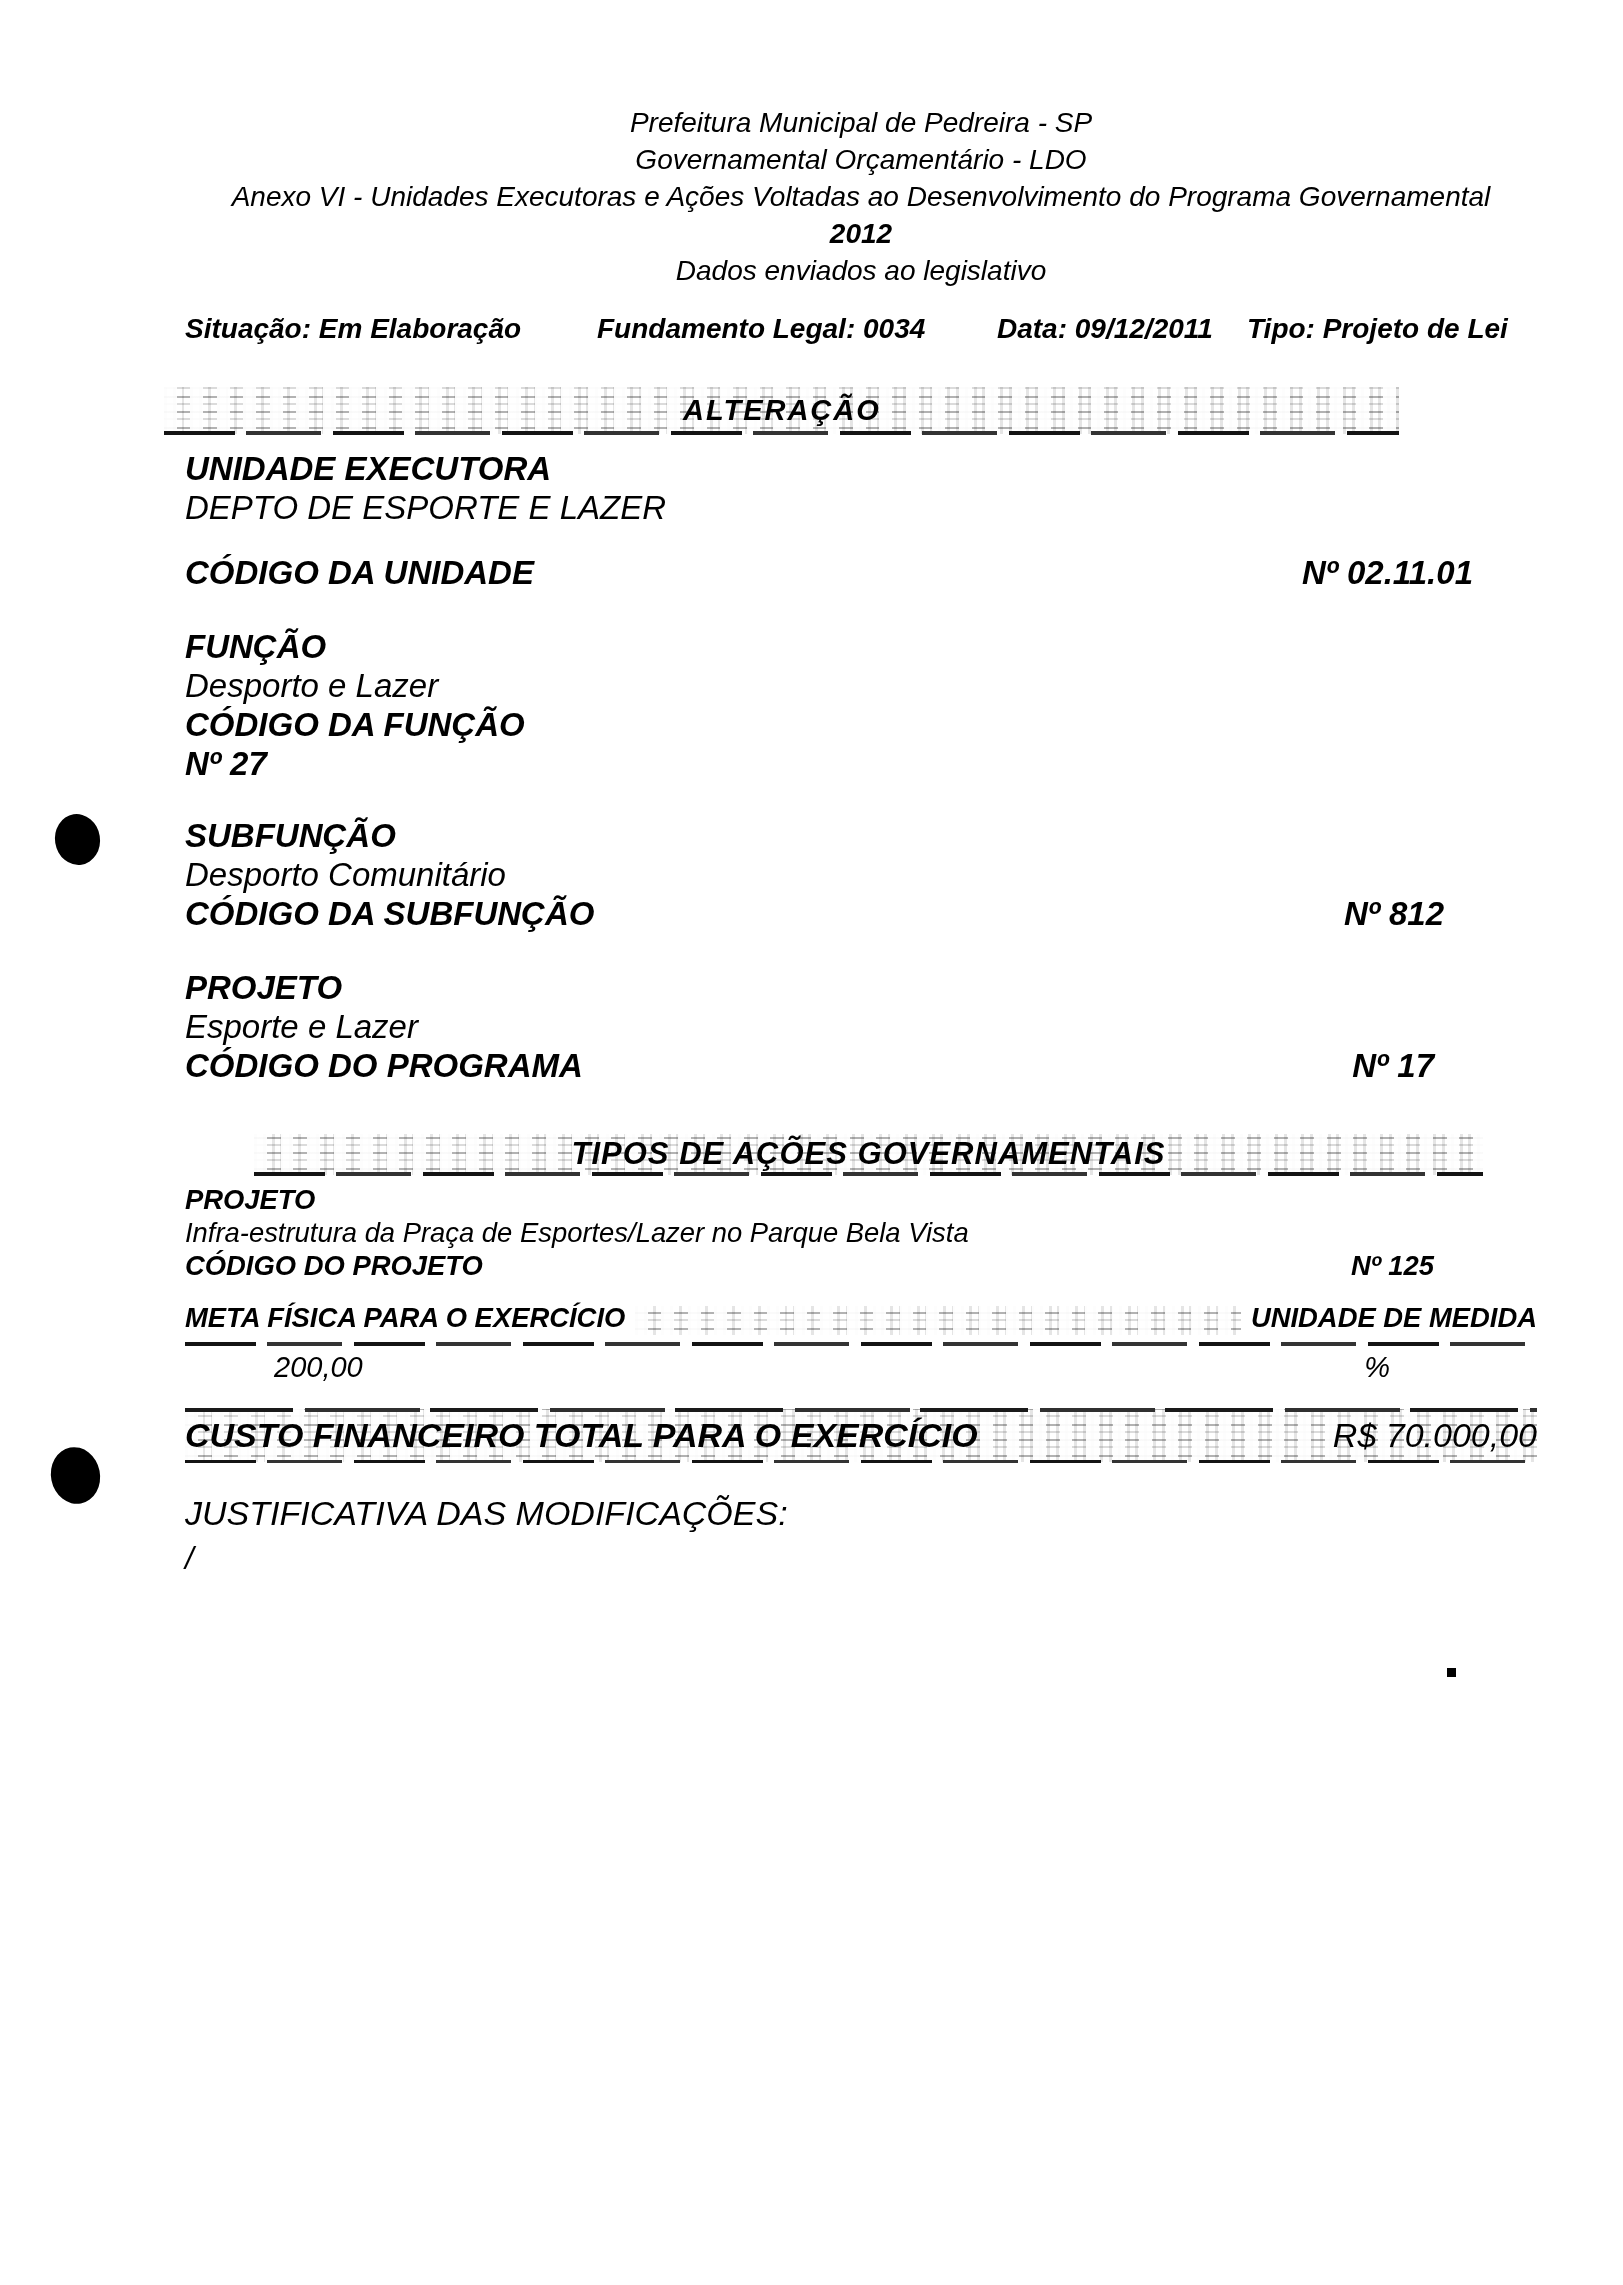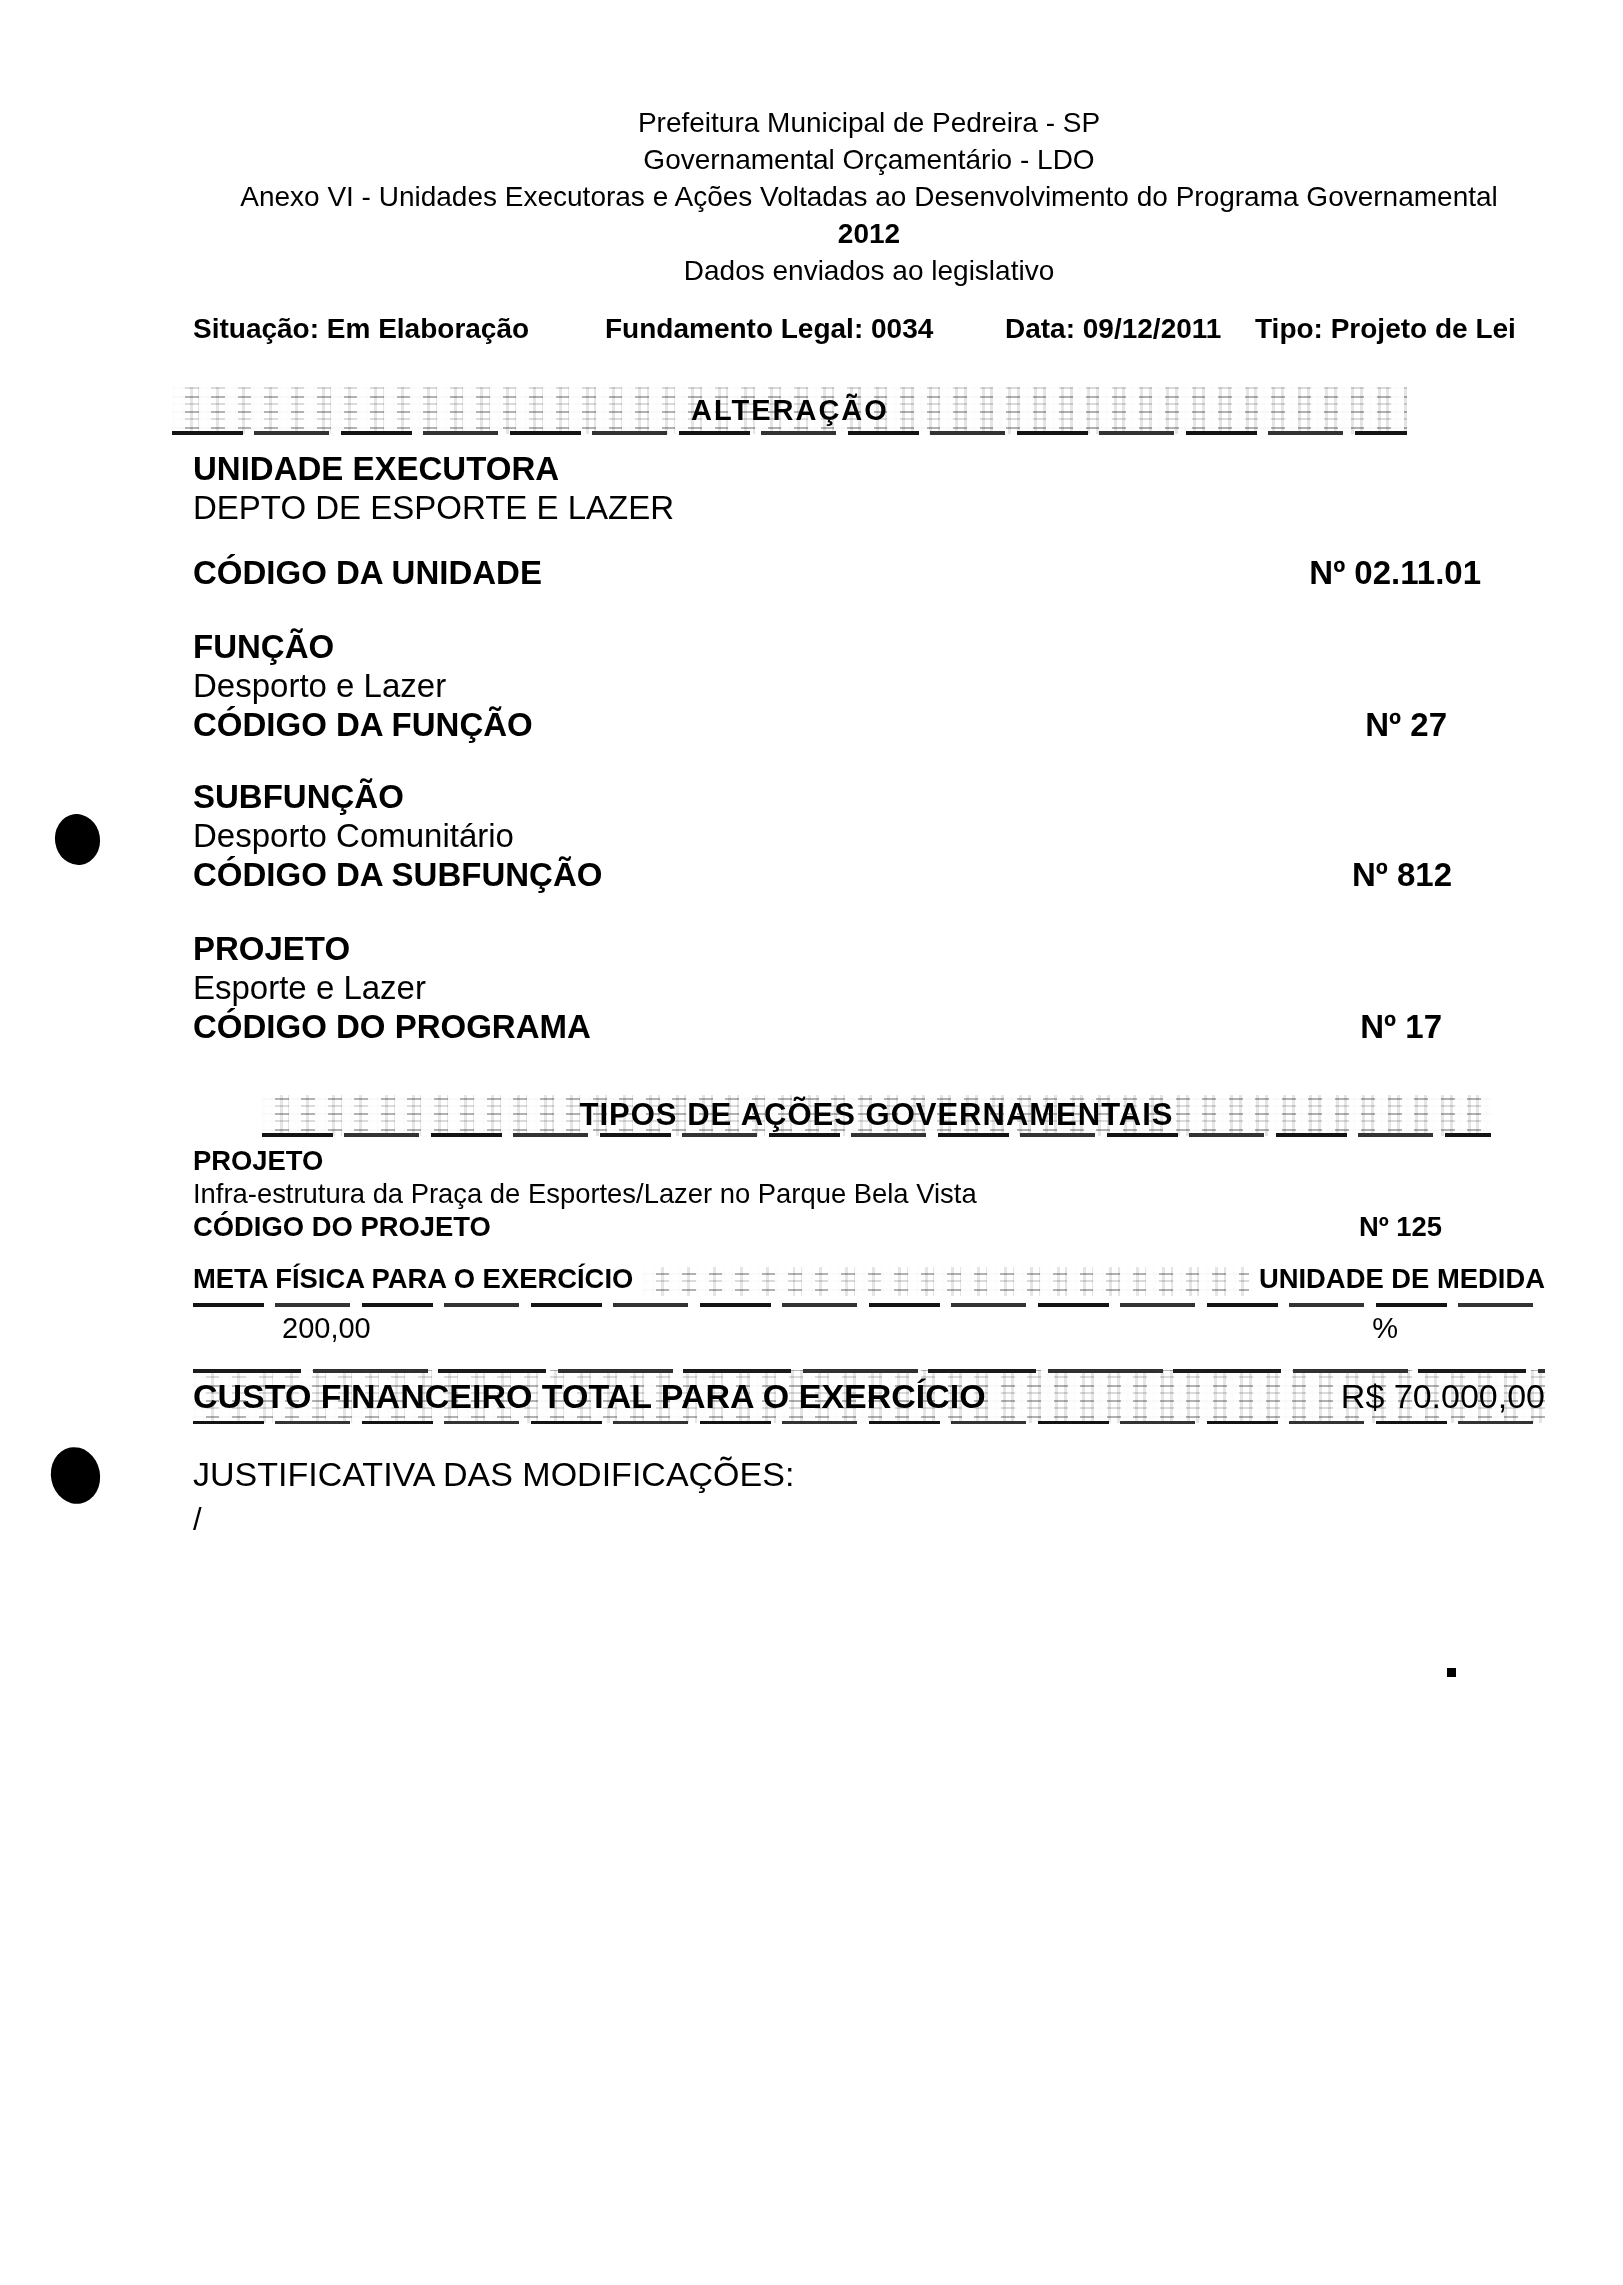--- a/index.html
+++ b/index.html
@@ -4,21 +4,21 @@
 <style>
   html,body{margin:0;padding:0;background:#ffffff;}
   .page{
     position:relative;
     width:1623px;height:2286px;
     background:#ffffff;
     font-family:"Liberation Sans", sans-serif;
     color:#000;
     overflow:hidden;
   }
-  .content{position:absolute;left:193px;top:0;width:1352px;}
+  .content{position:absolute;left:185px;top:0;width:1352px;font-style:italic;}
 
   
   .doc-header{margin-top:104px;text-align:center;font-size:28px;line-height:37px;}
   .doc-header .year{font-weight:700;}
 
   
   .status-row{position:relative;height:35px;margin-top:23.5px;font-size:28px;font-weight:700;white-space:nowrap;}
   .status-row .st{position:absolute;top:0;}
   .st-situacao{left:0;}
   .st-fundamento{left:412px;}
@@ -47,21 +47,21 @@
 
   
   .section{font-size:33px;line-height:39px;}
   .sec-1{margin-top:15.7px;}
   .sec-2{margin-top:35px;}
   .sec-3{margin-top:33px;}
   .sec-4{margin-top:35px;}
   .sec-label{font-weight:700;}
   .code-row{display:flex;justify-content:space-between;font-weight:700;}
   .sec-1 .code-row{margin-top:25.5px;padding-right:64px;}
-  .sec-2 .code-row{padding-right:98px;}
+  .sec-2 .code-row{padding-right:98px;flex-direction:column;}
   .sec-3 .code-row{padding-right:93px;}
   .sec-4 .code-row{padding-right:103px;}
 
   
   .project{margin-top:8.8px;font-size:27.4px;line-height:33px;}
   .project .sec-label{font-weight:700;}
   .project .code-row{padding-right:103px;text-align:right;}
 
   
   .meta-band{position:relative;margin-top:19.6px;display:flex;align-items:flex-start;height:43px;font-size:27.4px;font-weight:700;white-space:nowrap;text-align:right;}

